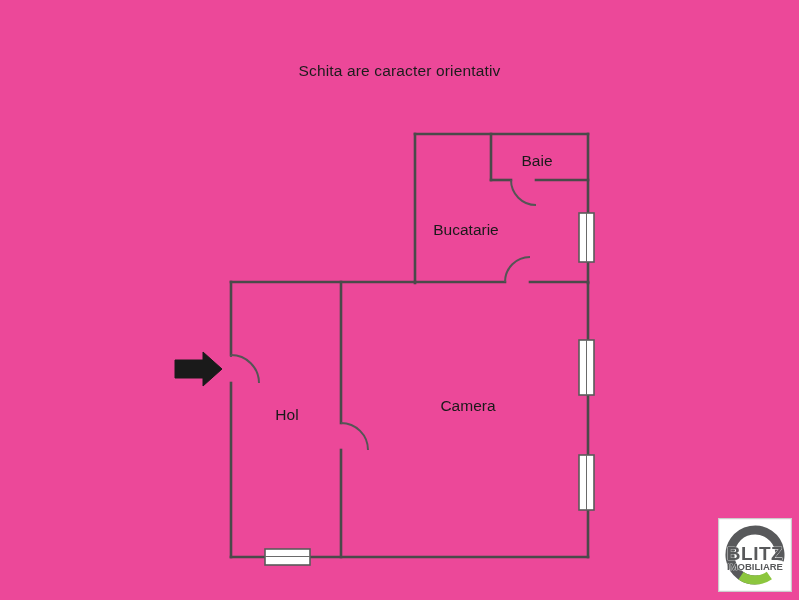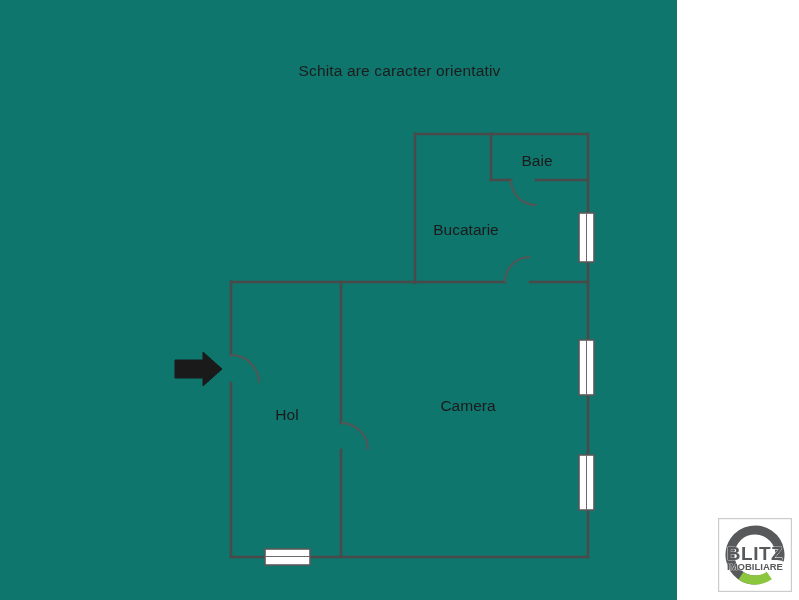--- a/index.html
+++ b/index.html
@@ -8,23 +8,23 @@
   }
   body {
     width: 799px;
     height: 600px;
     background: #ffffff;
     font-family: "Liberation Sans", sans-serif;
     overflow: hidden;
   }
   #page {
     position: relative;
-    width: 677px;
+    width: 799px;
     height: 600px;
-    background: #0f766e;
+    background: #ec4899;
   }
   #plan-title {
     position: absolute;
     left: 0;
     top: 62px;
     width: 799px;
     text-align: center;
     font-size: 15.5px;
     color: #1c1c1c;
     letter-spacing: 0.15px;

